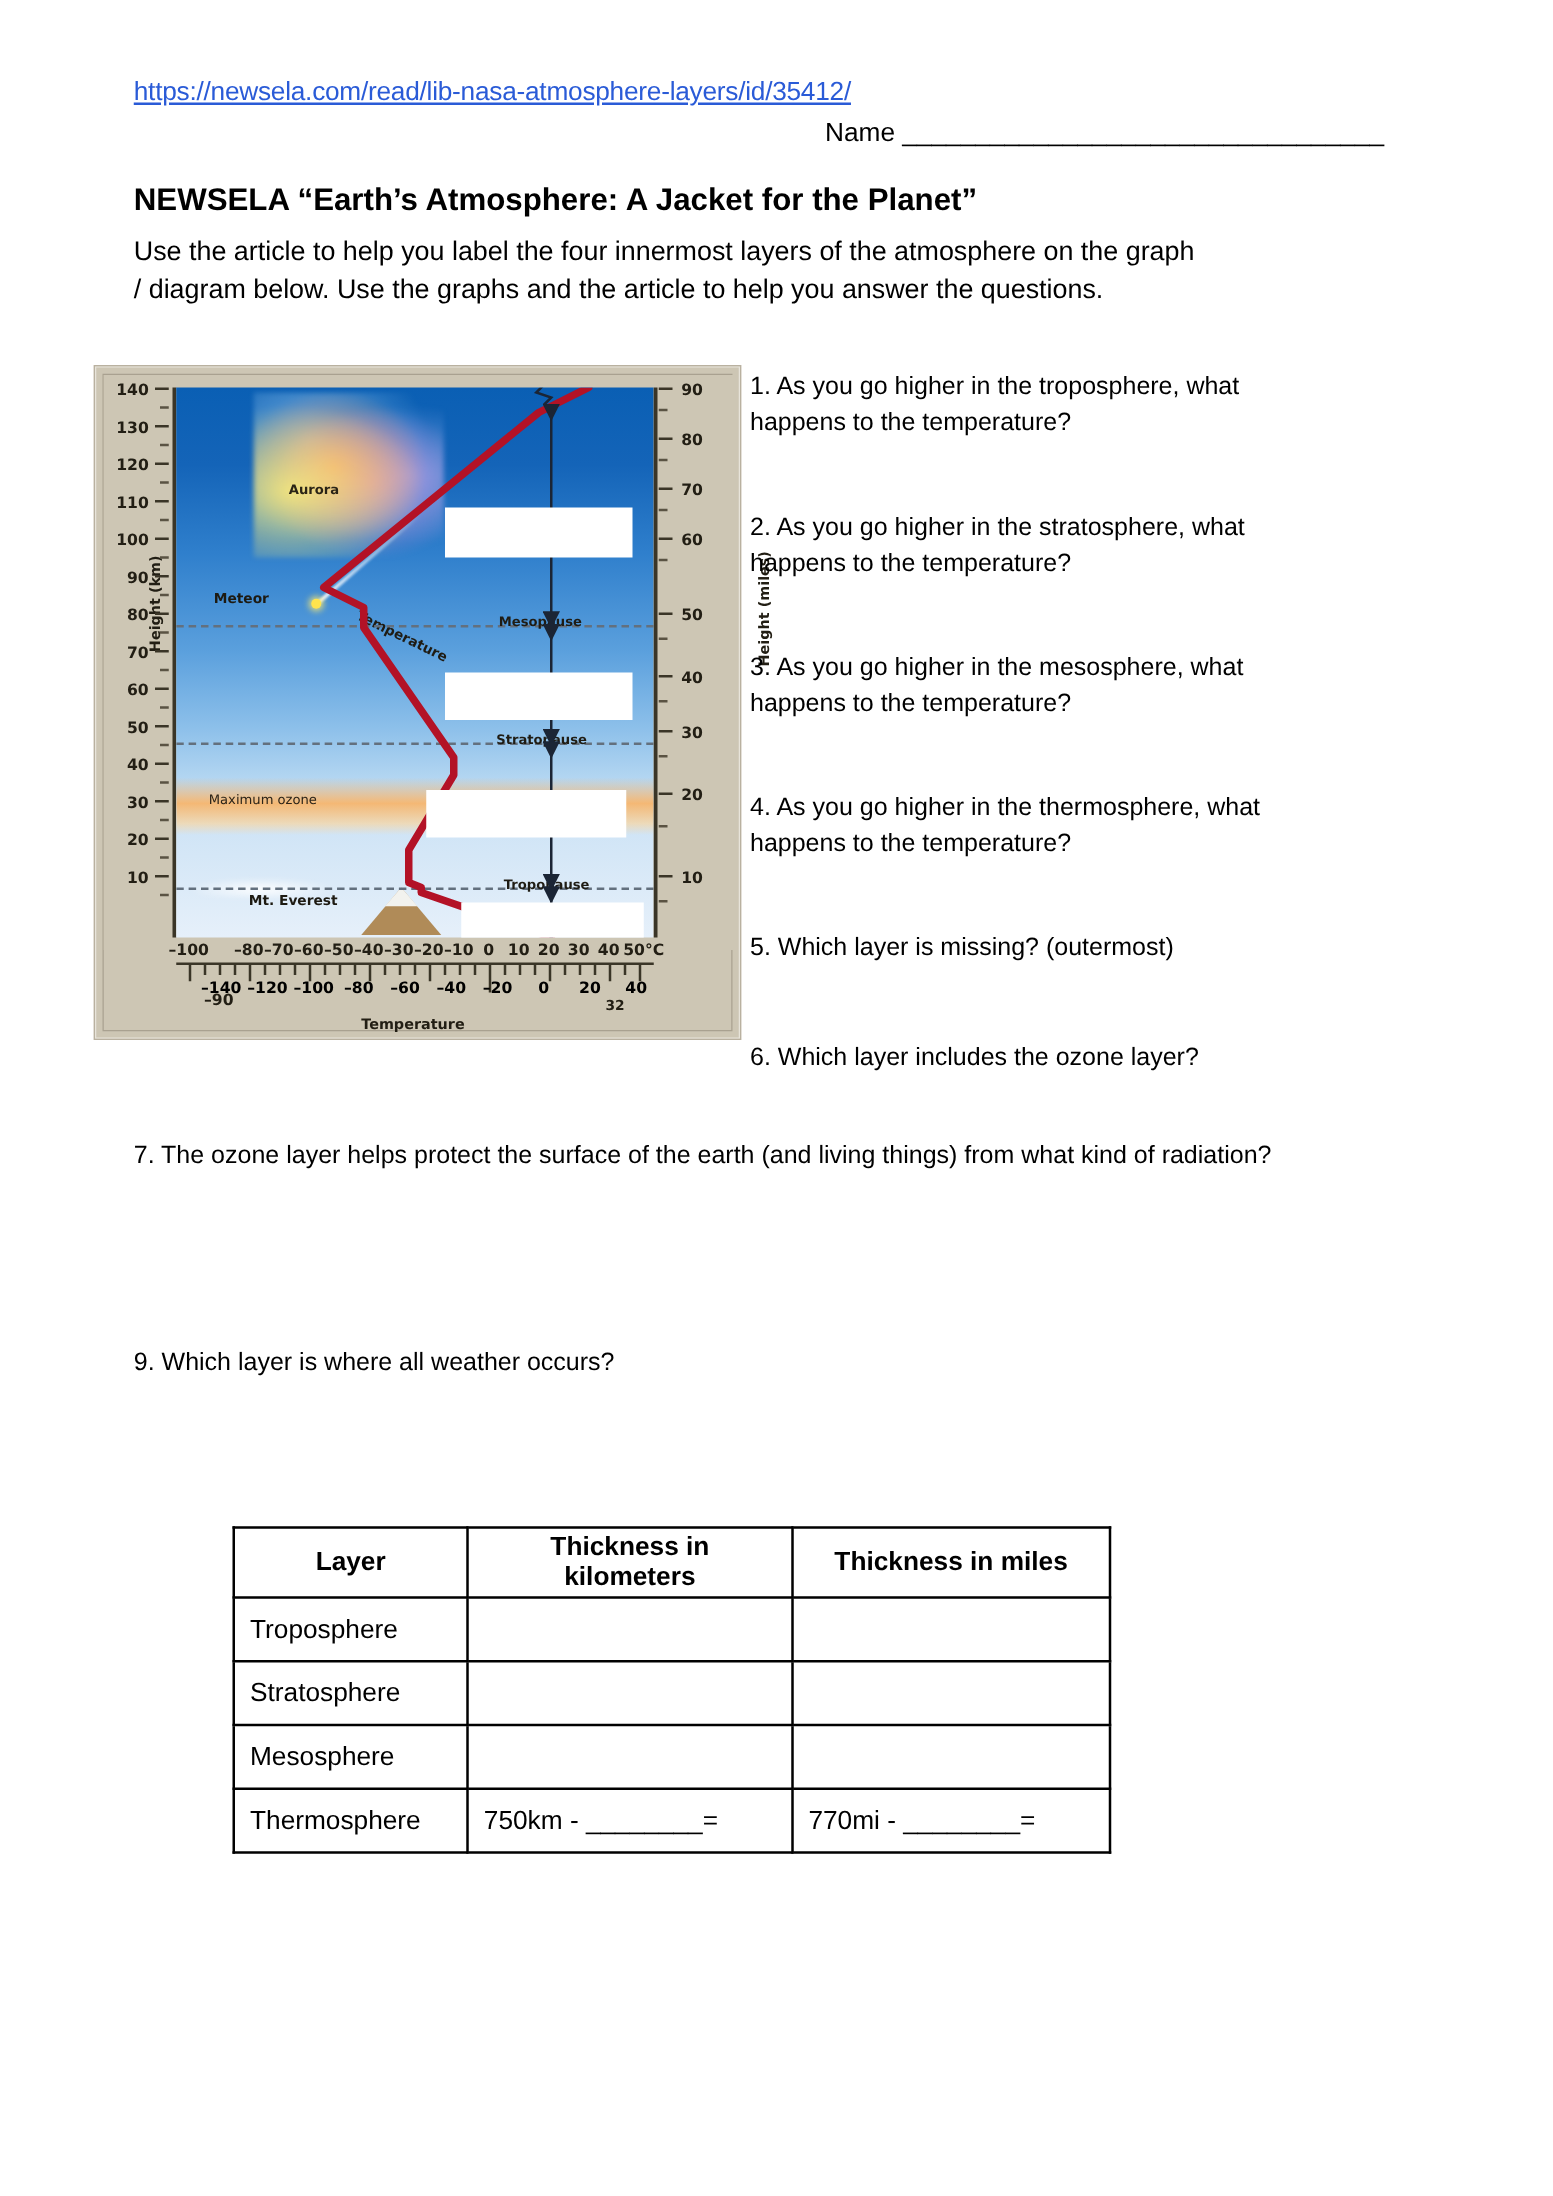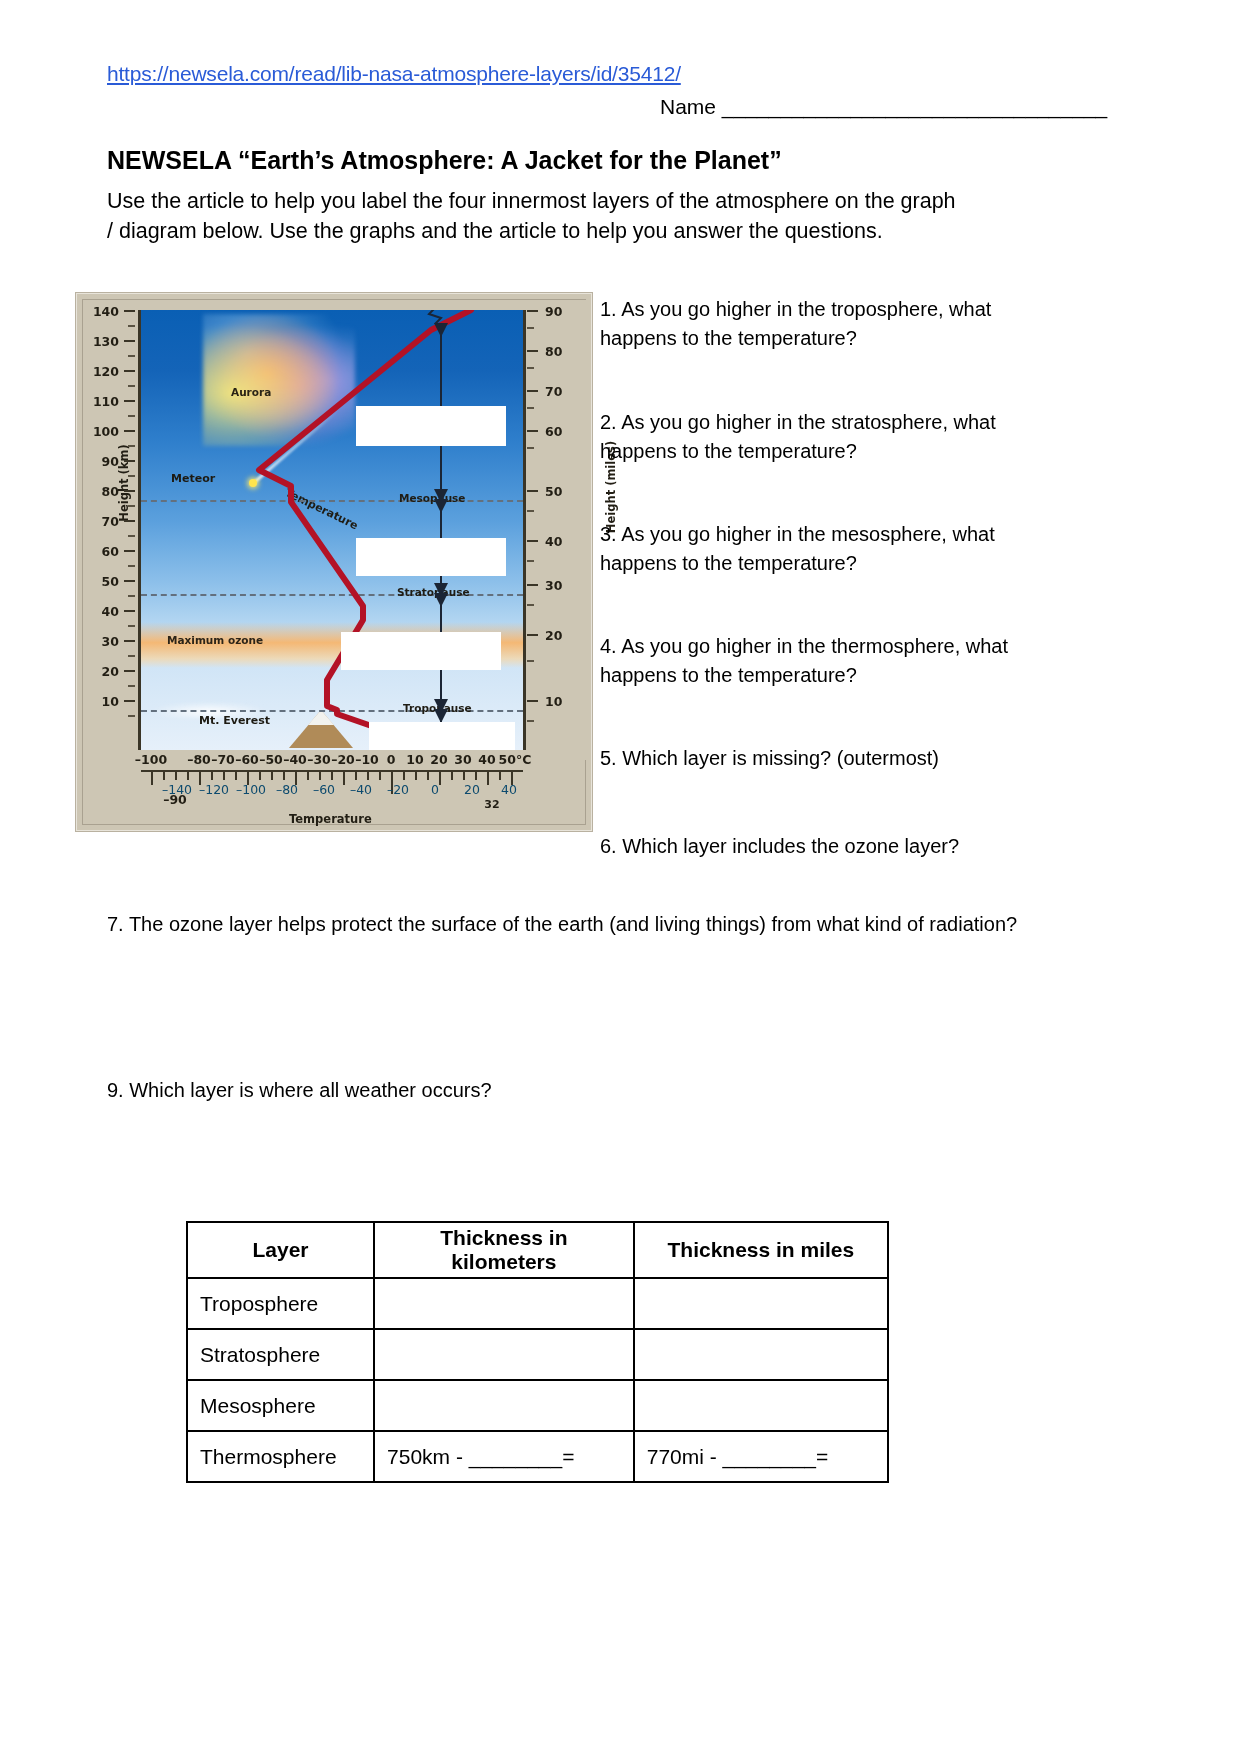--- a/index.html
+++ b/index.html
@@ -101,21 +101,21 @@
     font-family:"DejaVu Sans", sans-serif;
   }
   .temp-label{
     position:absolute;left:148px;top:176px;
     font-size:11px;font-weight:bold;color:#1f1c14;
     font-family:"DejaVu Sans", sans-serif;
     transform:rotate(26deg);transform-origin:0 0;
   }
   .ozone-label{
     position:absolute;left:26px;top:324px;
-    font-size:10.5px;font-weight:bold;color:#2c2418;
+    font-size:10.5px;font-weight:normal;color:#2c2418;
     font-family:"DejaVu Sans", sans-serif;
   }
   .everest-label{
     position:absolute;left:58px;top:404px;
     font-size:11px;font-weight:bold;color:#1d1a12;
     font-family:"DejaVu Sans", sans-serif;
   }
   .everest-mtn{
     position:absolute;left:148px;top:400px;width:0;height:0;
     border-left:32px solid transparent;border-right:32px solid transparent;
@@ -199,21 +199,21 @@
     position:absolute;left:58px;top:452px;width:396px;height:78px;
   }
   .bline{position:absolute;left:0;top:18px;width:382px;height:2px;background:#3a3527;}
   .bnum{
     position:absolute;top:0;font-size:12.5px;font-weight:bold;color:#221e14;
     font-family:"DejaVu Sans", sans-serif;transform:translateX(-50%);white-space:nowrap;
   }
   .btick{position:absolute;top:20px;width:2px;height:8px;background:#3a3527;}
   .btick.major{height:13px;}
   .fnum{
-    position:absolute;top:30px;font-size:12.5px;font-weight:normal;color:#0c4a6e;
+    position:absolute;top:30px;font-size:12.5px;font-weight:bold;color:#000000;
     font-family:"DejaVu Sans", sans-serif;transform:translateX(-50%);white-space:nowrap;
   }
   .f32{
     position:absolute;top:46px;font-size:11px;font-weight:bold;color:#221e14;
     font-family:"DejaVu Sans", sans-serif;transform:translateX(-50%);
   }
   .btitle{
     position:absolute;top:60px;left:148px;font-size:11.5px;font-weight:bold;color:#221e14;
     font-family:"DejaVu Sans", sans-serif;
   }

